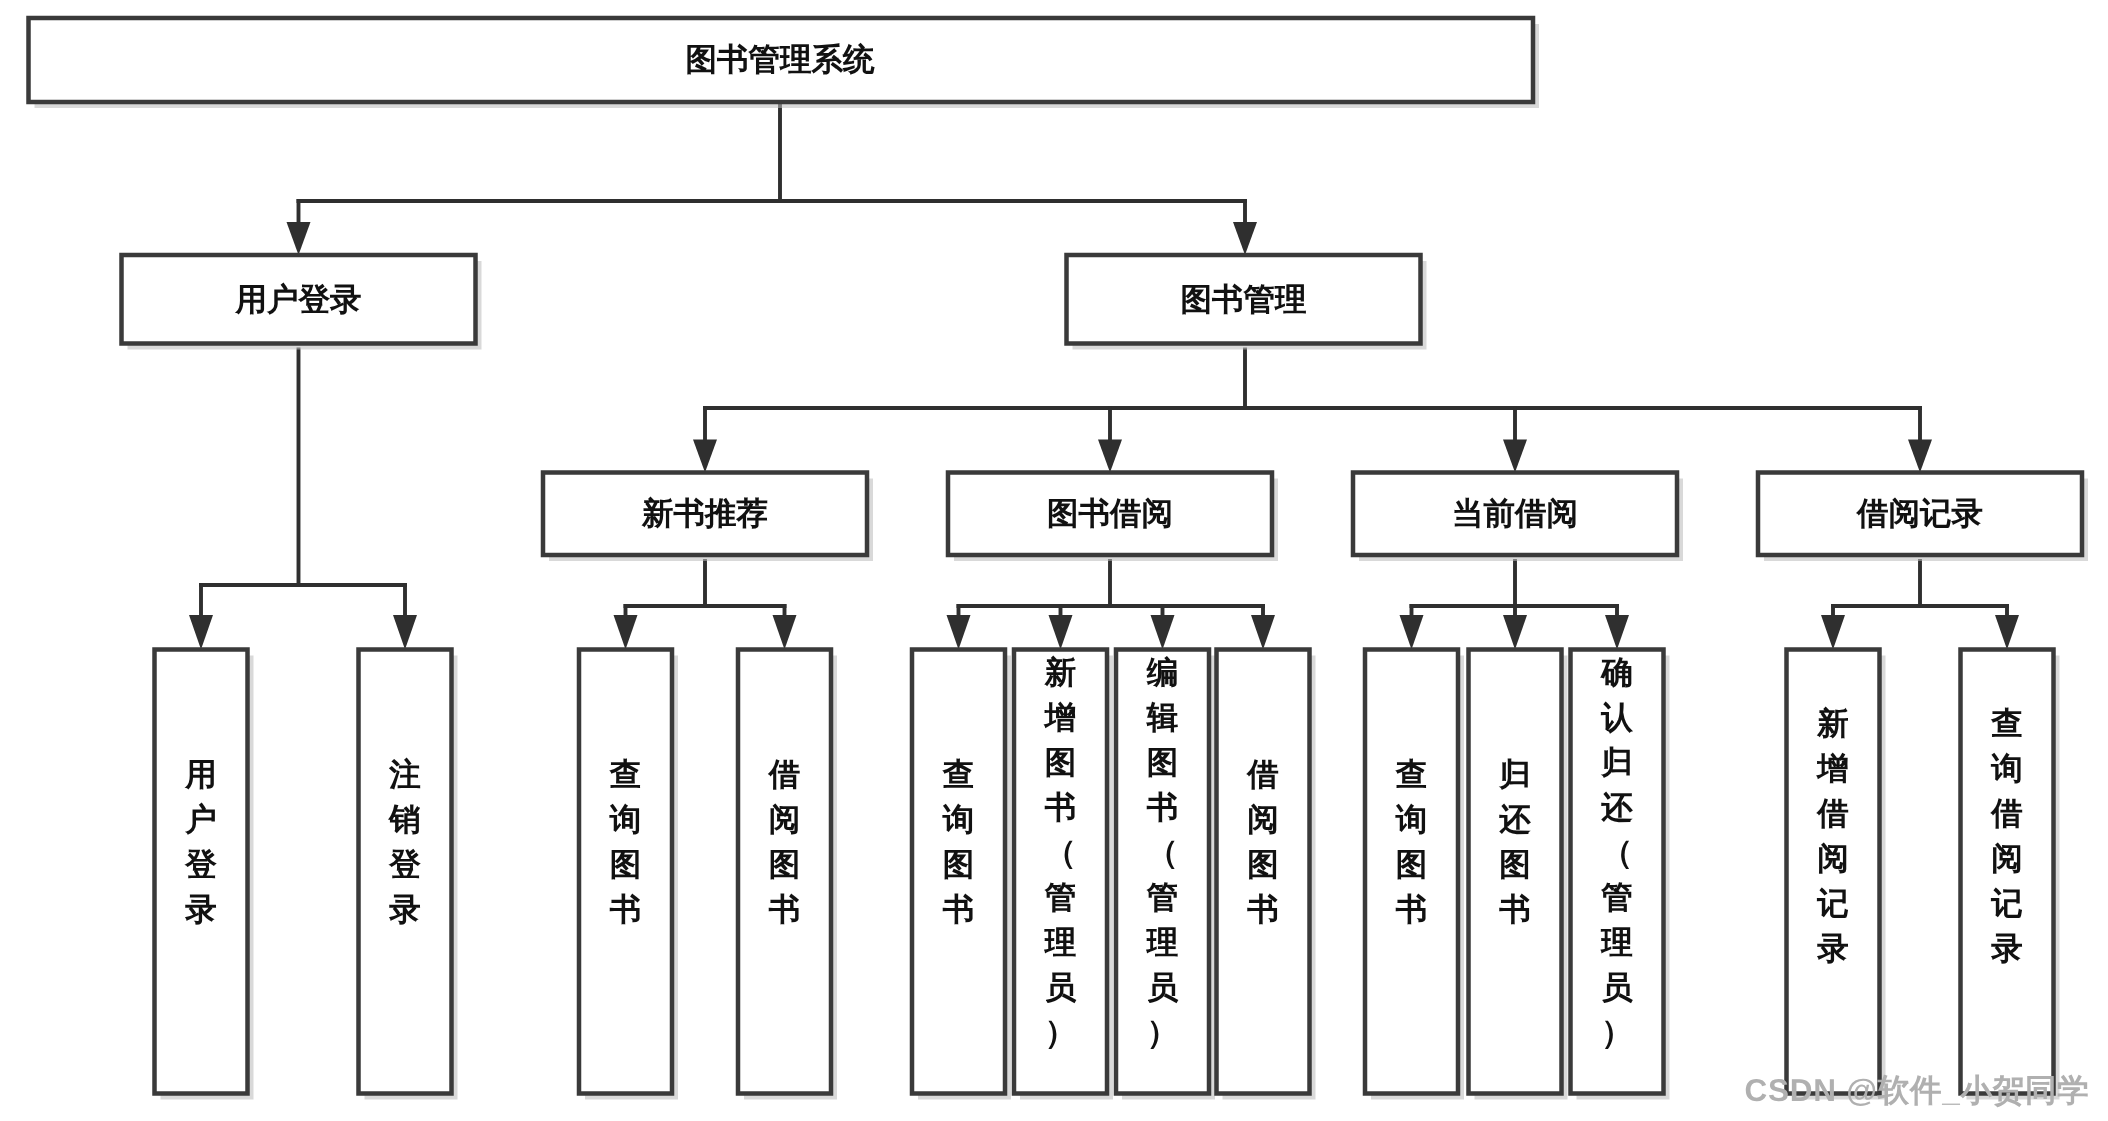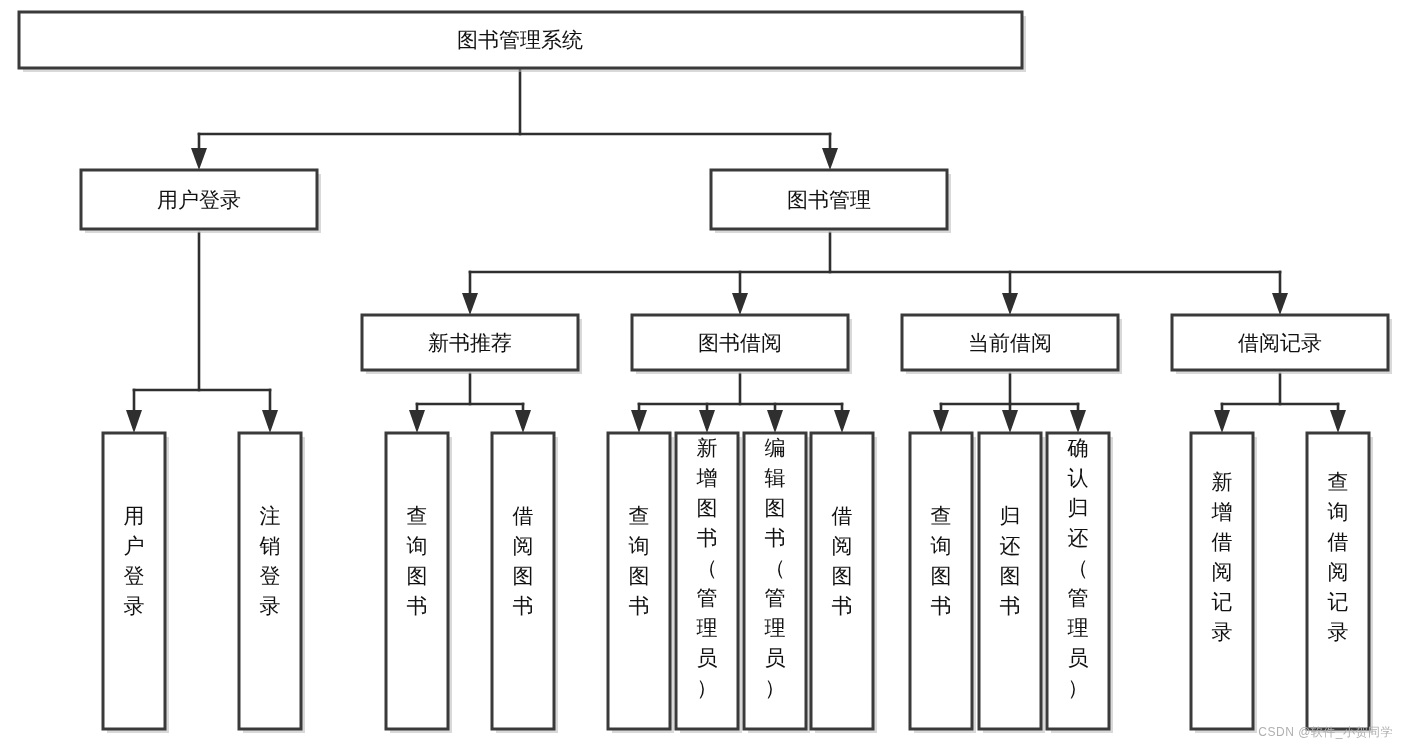--- a/index.html
+++ b/index.html
@@ -9,20 +9,21 @@
   }
   body {
     font-family: "Liberation Sans", "DejaVu Sans", sans-serif;
   }
   #diagram-root {
     position: relative;
     width: 1405px;
     height: 747px;
     background: #ffffff;
     overflow: hidden;
+    font-weight: bold;
   }
   svg.flow {
     position: absolute;
     left: 0;
     top: 0;
     width: 1405px;
     height: 747px;
   }
   .node-box {
     fill: #ffffff;
@@ -53,21 +54,21 @@
     font-family: "Liberation Sans", "DejaVu Sans", sans-serif;
     font-size: 21px;
     fill: #111111;
     text-anchor: middle;
   }
   .watermark {
     position: absolute;
     right: 12px;
     bottom: 6px;
     font-family: "Liberation Sans", "DejaVu Sans", sans-serif;
-    font-size: 12px;
+    font-size: 21px;
     color: #b0b0b0;
     letter-spacing: 0.5px;
     white-space: nowrap;
     pointer-events: none;
   }
 </style>
 </head>
 <body>
 
 <div id="diagram-root">

